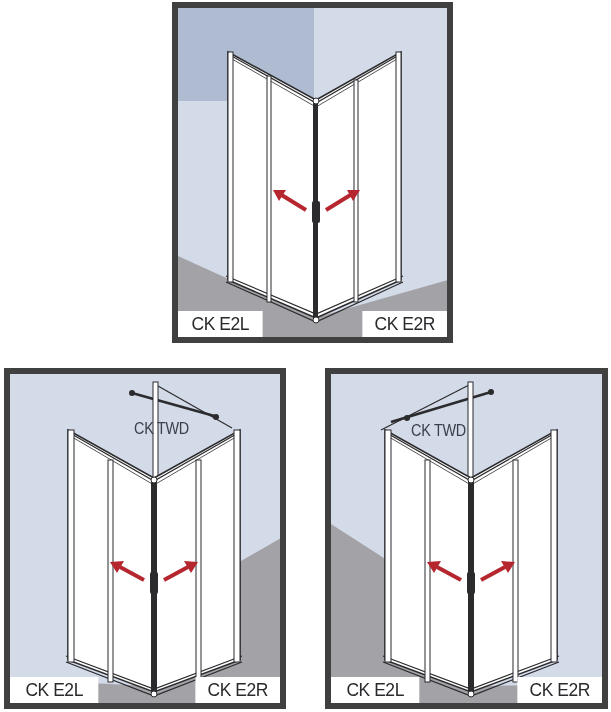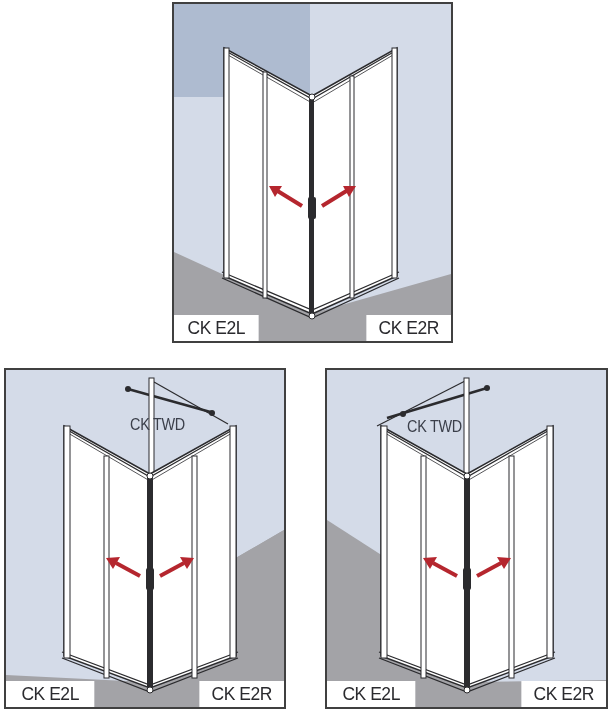--- a/index.html
+++ b/index.html
@@ -1,17 +1,17 @@
 <!DOCTYPE html>
 <html><head>
 <meta charset="utf-8">
 <style>
   html, body { margin:0; padding:0; background:#ffffff; }
   body { width:611px; height:712px; position:relative; overflow:hidden; font-family:"Liberation Sans", sans-serif; }
-  .panel { position:absolute; box-sizing:border-box; border:2px solid #404040; background:#fdba74; overflow:hidden; }
+  .panel { position:absolute; box-sizing:border-box; border:6px solid #404040; background:#fdba74; overflow:hidden; }
   .panel svg { position:absolute; left:0; top:0; }
   .label { position:absolute; background:#ffffff; color:#2a2a2e; font-family:"Liberation Sans", sans-serif; font-size:19px; font-weight:normal; letter-spacing:-0.5px; line-height:26px; height:26px; text-align:center; bottom:0; transform:scaleX(0.92); transform-origin:left bottom; }
   .twd { position:absolute; color:#3b3f4a; font-size:16px; letter-spacing:-0.3px; font-family:"Liberation Sans", sans-serif; transform:scaleX(0.9); transform-origin:left top; }
 </style>
 </head>
 <body>
 
 <div class="panel" style="left:172px; top:2px; width:281px; height:341px;">
   <svg width="277" height="337" viewBox="0 0 277 337">
 

